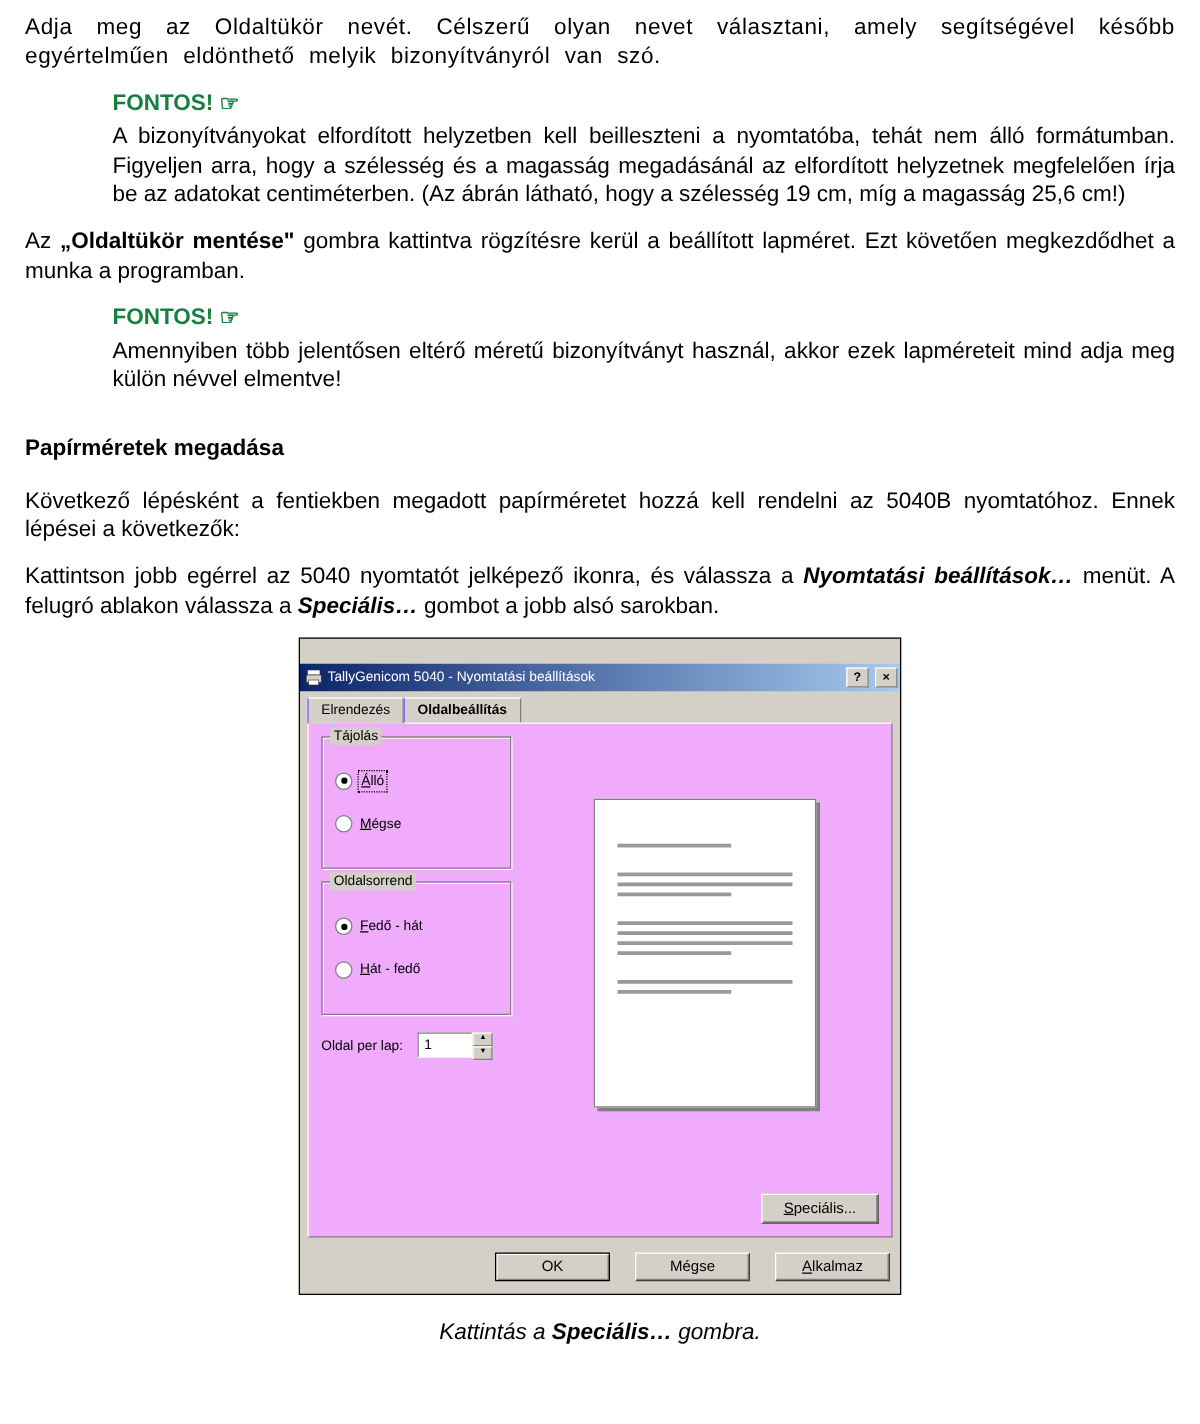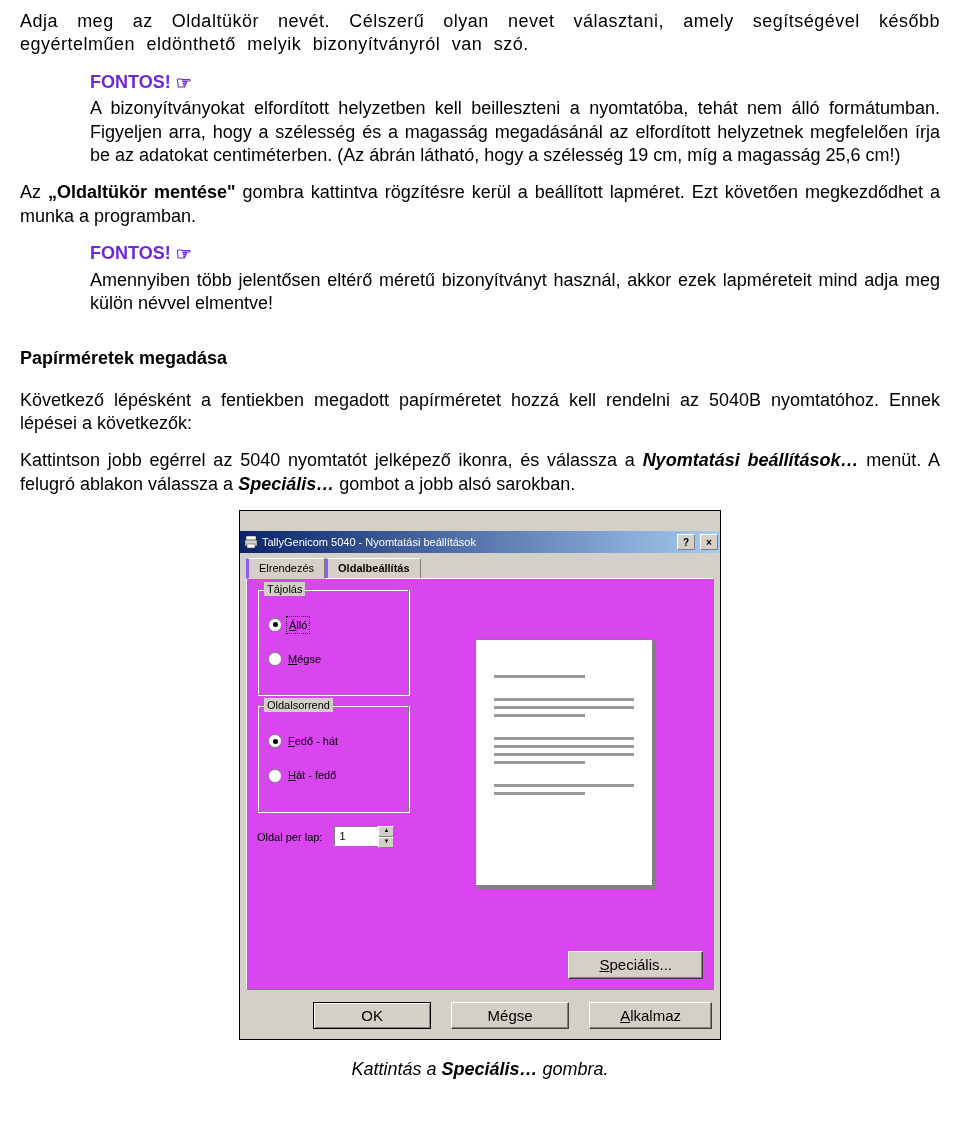--- a/index.html
+++ b/index.html
@@ -20,21 +20,21 @@
       margin: 0 0 14px 0;
       text-align: justify;
       word-spacing: 6px;
       letter-spacing: 0.5px;
     }
     .indent-block {
       margin: 14px 0 14px 70px;
     }
     .fontos {
       font-weight: bold;
-      color: #6d28d9;
+      color: #15803d;
       margin: 0 0 2px 0;
     }
     .fontos-icon {
       vertical-align: -1px;
     }
     .bold {
       font-weight: bold;
     }
     .italic {
       font-style: italic;
@@ -94,21 +94,21 @@
       font-size: 10px;
       margin-left: 2px;
     }
     .tabs {
       display: flex;
       padding: 4px 6px 0 6px;
     }
     .tab {
       background: #d4d0c8;
       border-top: 1px solid #fff;
-      border-left: 3px solid #8b5cf6;
+      border-left: 1px solid #8b5cf6;
       border-right: 1px solid #808080;
       padding: 2px 10px;
       position: relative;
       top: 1px;
     }
     .tab.active {
       background: #d4d0c8;
       border-bottom: 1px solid #d4d0c8;
       z-index: 2;
     }
@@ -116,21 +116,21 @@
       border-bottom: none;
       background: #d4d0c8;
       font-weight: bold;
     }
     .tab-panel {
       margin: 0 6px 6px 6px;
       border-top: 1px solid #fff;
       border-left: 1px solid #fff;
       border-right: 1px solid #808080;
       border-bottom: 1px solid #808080;
-      background: #d946ef;
+      background: #f0abfc;
       padding: 10px;
       position: relative;
       min-height: 390px;
     }
     .groupbox {
       border: 1px solid #808080;
       box-shadow: inset 1px 1px 0 #fff, 1px 1px 0 #fff;
       padding: 8px 10px;
       margin-bottom: 10px;
       width: 130px;
@@ -232,23 +232,23 @@
       right: 10px;
       bottom: 10px;
     }
     .winbtn {
       background: #d4d0c8;
       border-top: 1px solid #fff;
       border-left: 1px solid #fff;
       border-right: 1px solid #404040;
       border-bottom: 1px solid #404040;
       box-shadow: inset -1px -1px 0 #808080;
-      padding: 3px 30px;
+      padding: 3px 17px;
       font-family: Tahoma, sans-serif;
-      font-size: 15px;
+      font-size: 12px;
       text-align: center;
       min-width: 56px;
       display: inline-block;
     }
     .winbtn.default {
       border: 1px solid black;
       box-shadow: inset 1px 1px 0 #fff, inset -1px -1px 0 #808080;
     }
     .button-row {
       display: flex;

